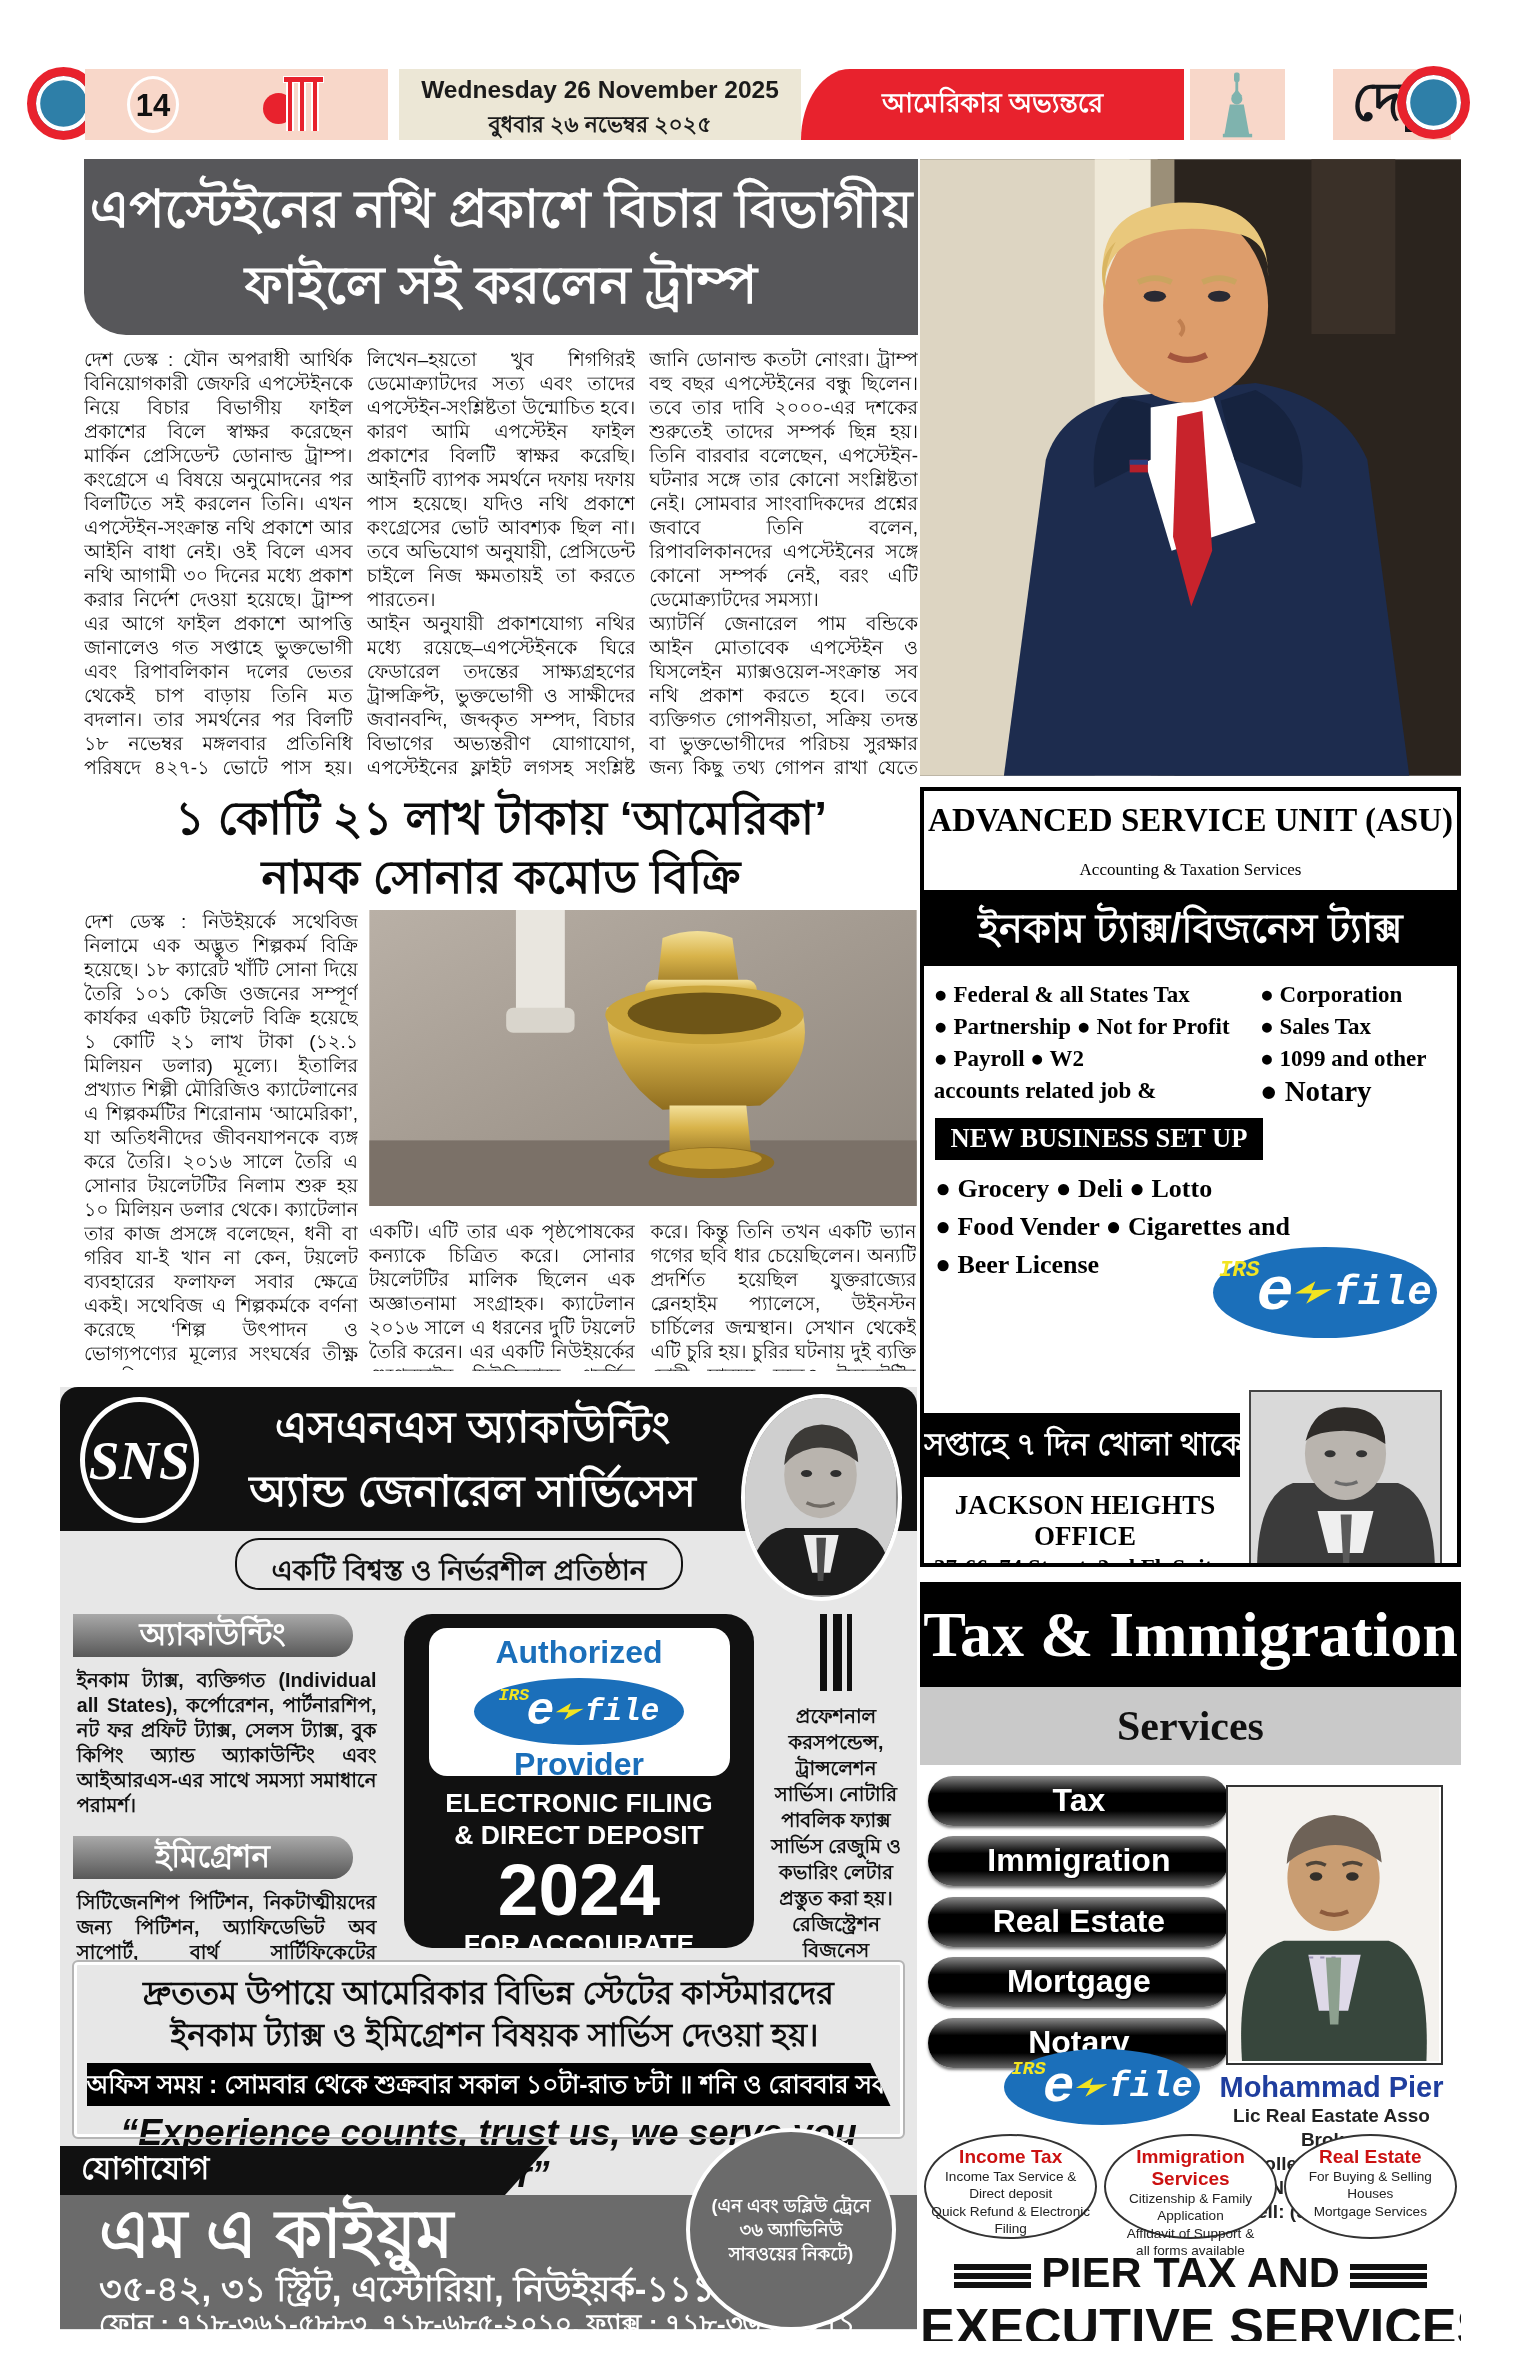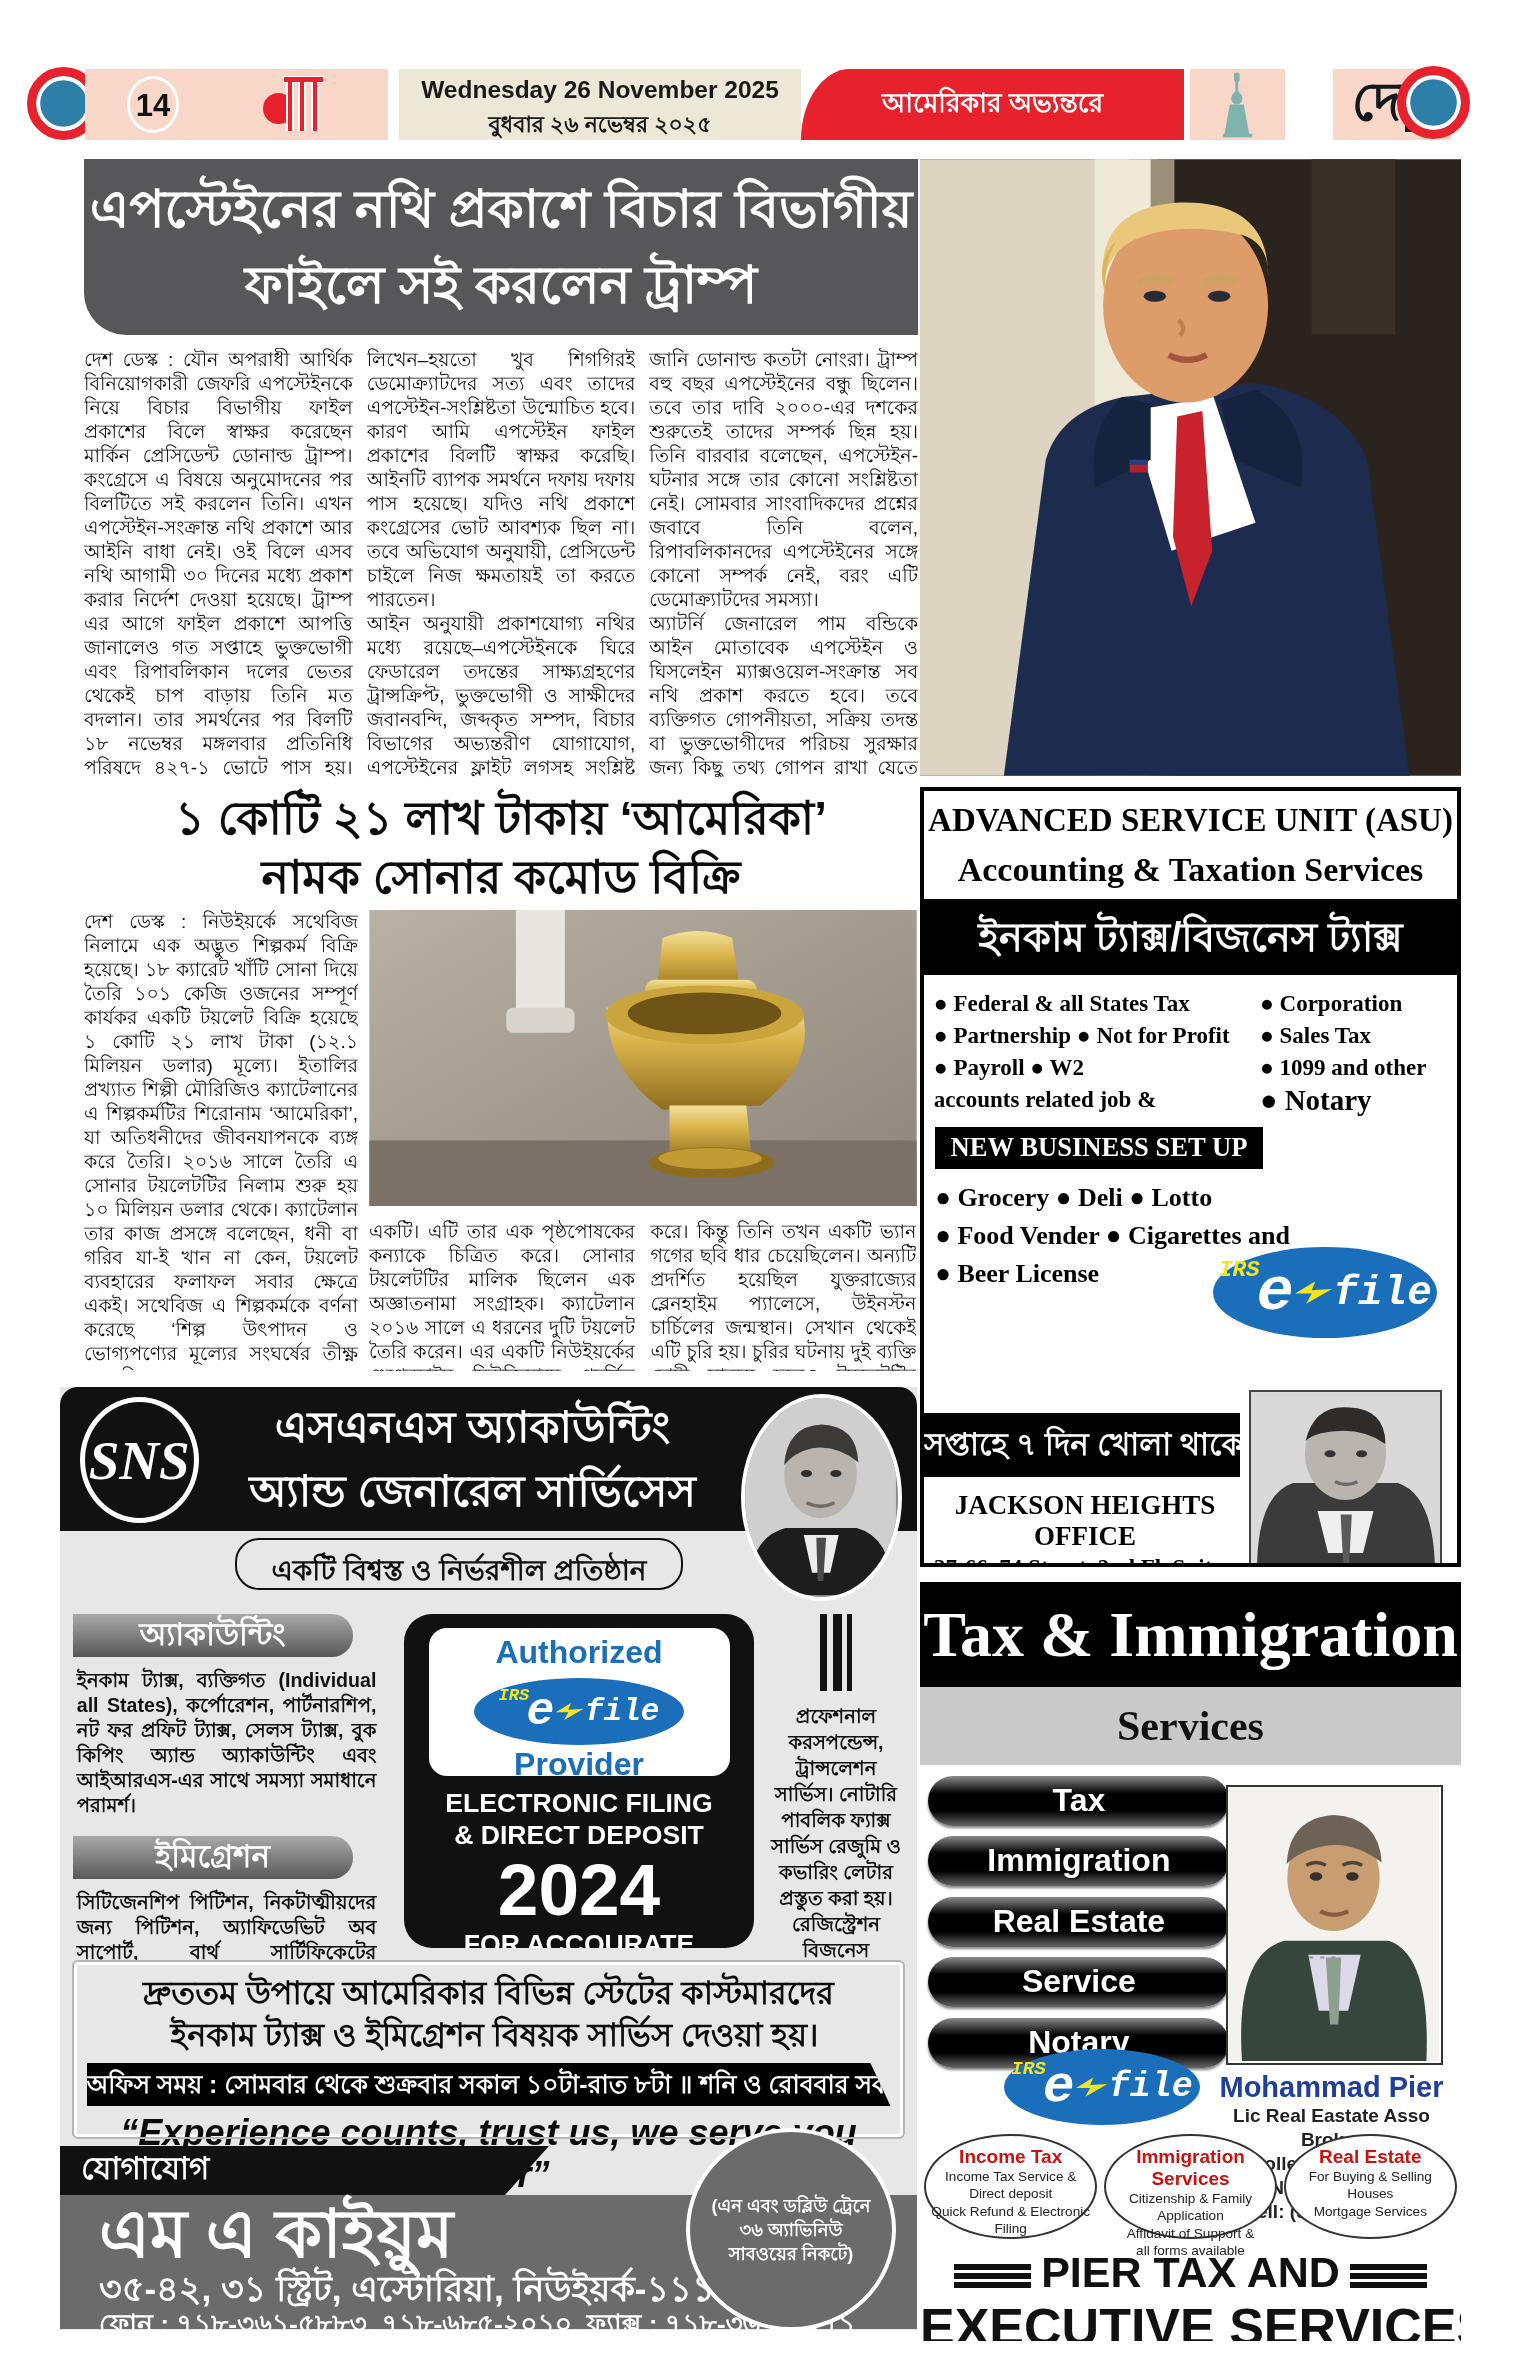--- a/index.html
+++ b/index.html
@@ -39,21 +39,21 @@
   .a2-headline { position:absolute; left:84px; top:789px; width:834px; text-align:center; }
   .a2-headline div { color:#0c0c0c; font-weight:bold; font-size:46px; line-height:59px; }
   .a2-left { position:absolute; left:84px; top:910px; width:274px; height:460px; font-size:19px; line-height:24px; text-align:justify; color:#0d0d0d; white-space:pre-line; overflow:hidden; }
   .photo2 { position:absolute; left:369px; top:910px; width:548px; height:296px; overflow:hidden; }
   .a2-bottom { position:absolute; left:369px; top:1220px; width:548px; height:151px; display:flex; gap:15.4px; overflow:hidden; }
   .a2-bottom .newscol { width:266px; }
 
   
   .asu { position:absolute; left:920px; top:787px; width:541px; height:780px; border:4.9px solid #000; background:#fff; overflow:hidden; }
   .asu-title { text-align:center; font-family:"Liberation Serif", serif; font-weight:bold; font-size:33px; margin-top:11.2px; }
-  .asu-sub { text-align:center; font-family:"Liberation Serif", serif; font-size:34px; margin-top:12px;font-weight:bold; }
+  .asu-sub { text-align:center; font-family:"Liberation Serif", serif; font-size:17px; margin-top:21px; }
   .asu-band { background:#000; color:#fff; text-align:center; font-weight:bold; font-size:40px; line-height:76px; height:76px; margin-top:9.8px; white-space:nowrap; overflow:hidden; }
   .asu-lists { display:flex; margin:12.6px 9.8px 0 9.8px; font-family:"Liberation Serif", serif; font-weight:bold; font-size:23px; }
   .asu-lists .lcol { width:329px; } .asu-lists .rcol { width:189px; }
   .asu-lists div { line-height:32px; white-space:nowrap; }
   .asu-lists .rcol .notary { font-size:29px; }
   .nbs { display:inline-block; background:#000; color:#fff; font-family:"Liberation Serif", serif; font-weight:bold; font-size:26.6px; padding:5.6px 15.4px; margin:11.2px 0 0 11.2px; }
   .asu-biz { margin:9.8px 0 0 11.2px; font-family:"Liberation Serif", serif; font-weight:bold; font-size:26px; width:329px; }
   .asu-biz div { line-height:38px; white-space:nowrap; }
   .efile { display:inline-flex; align-items:center; justify-content:center; background:#1b6fba; border-radius:50%/50%; color:#fff; font-family:Liberation Mono, monospace; font-weight:bold; font-style:italic; }
   .efile .irs { color:#f2e422; font-size:0.55em; margin-right:-2.8px; align-self:flex-start; margin-top:0.45em; }
@@ -291,21 +291,21 @@
     
   </div>
 
   <div class="pier">
     <div class="pier-banner">Tax &amp; Immigration</div>
     <div class="pier-services">Services</div>
     <div>
       <div class="pill">Tax</div>
       <div class="pill">Immigration</div>
       <div class="pill">Real Estate</div>
-      <div class="pill">Service</div>
+      <div class="pill">Mortgage</div>
       <div class="pill">Notary</div>
     </div>
     <div class="pier-photo">
       <svg width="211" height="274" viewBox="0 0 302 392">
         <rect width="302" height="392" fill="#f4f2ee"></rect>
         <path d="M20 392 Q10 240 80 220 L230 220 Q290 240 284 392 Z" fill="#37463c"></path>
         <path d="M115 240 L190 240 L172 320 L130 320 Z" fill="#ded9e8"></path>
         <path d="M116 244 L122 244 M132 244 L138 244 M148 244 L154 244" stroke="#9a92b5" stroke-width="3"></path>
         <path d="M140 244 L162 244 L158 340 L146 340 Z" fill="#8da08f"></path>
         <ellipse cx="151" cy="130" rx="66" ry="76" fill="#c99d72"></ellipse>

